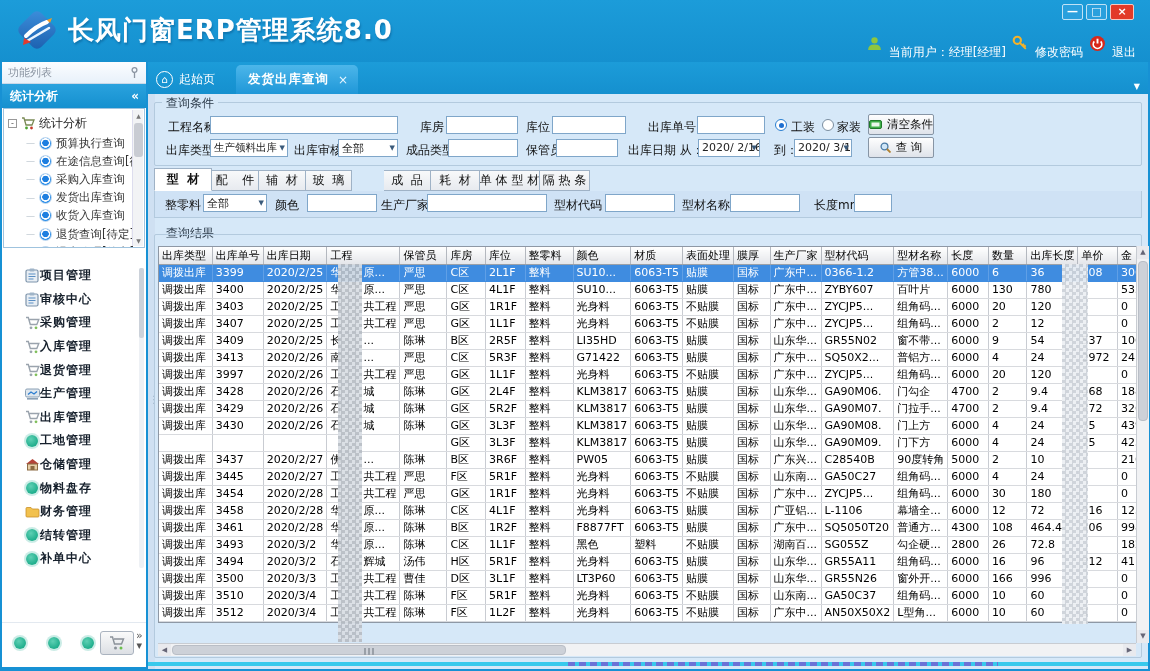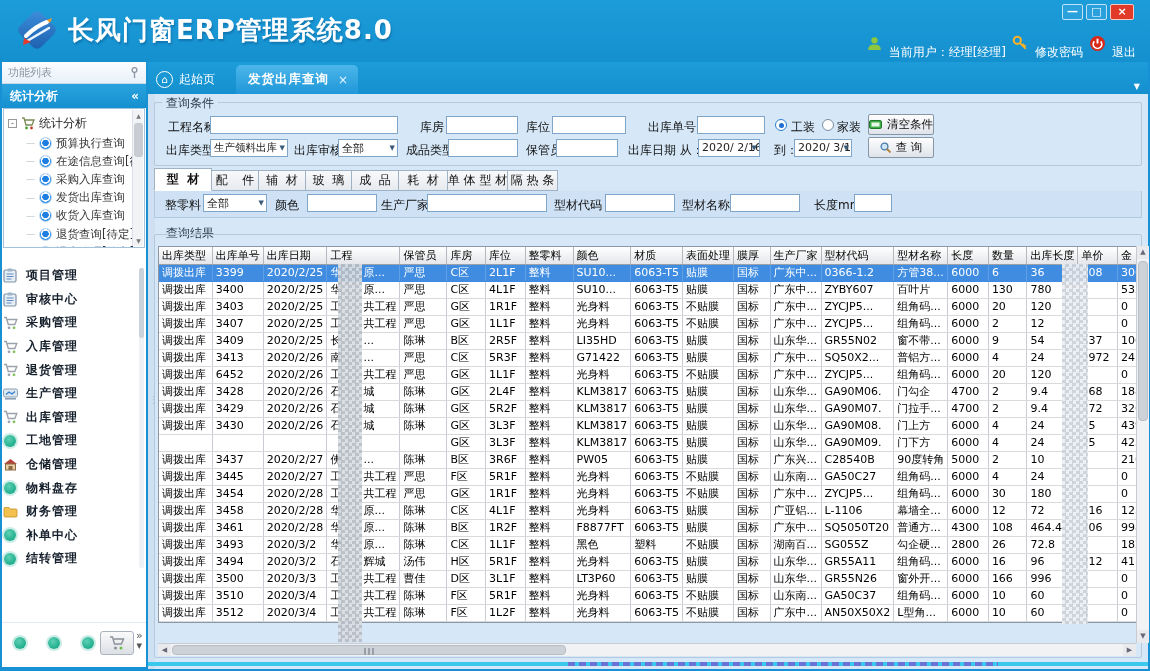--- a/index.html
+++ b/index.html
@@ -30,21 +30,21 @@
   .tree-root { position:absolute; left:4px; top:5px; height:18px; display:flex; align-items:center; gap:4px; font-size:12px; color:#222; white-space:nowrap; }
   .expander { width:9px; height:9px; border:1px solid #999; background:#fff; font-size:8px; line-height:7px; text-align:center; color:#555; }
   .tree-items { position:absolute; left:22px; top:25px; }
   .tree-item { height:18.2px; display:flex; align-items:center; gap:5px; font-size:11.5px; color:#333; white-space:nowrap; }
   .dash { color:#b9c4cd; font-size:9px; }
   .bluedot { width:11px; height:11px; border-radius:50%; background:radial-gradient(circle at 50% 45%, #1e7fe0 0 3px, #fff 3.5px 4.5px, #2e8fe8 5px); box-shadow:0 0 0 1px #bcd6ef; flex:0 0 auto; }
   .tree-vscroll { position:absolute; right:1px; top:1px; width:11px; height:136px; background:#f2f3f5; border-left:1px solid #dde; }
   .tree-vscroll .thumb { position:absolute; left:1px; top:13px; width:9px; height:34px; background:#c9ccd3; border-radius:3px; }
   .tree-vscroll .ar { position:absolute; left:0; width:11px; height:11px; font-size:6px; color:#777; text-align:center; line-height:11px; }
   .menu { position:absolute; left:0; top:202px; width:144px; }
-  .menu-item { height:23.6px; display:flex; align-items:center; gap:8px; cursor:default; }
+  .menu-item { height:23.6px; display:flex; align-items:center; padding-left:22px; gap:0; cursor:default; }
   .menu-item .lbl { font-size:12px; font-weight:bold; color:#16202c; letter-spacing:1px; white-space:nowrap; }
   .mi-ico { width:16px; height:16px; flex:0 0 auto; display:flex; align-items:center; justify-content:center; }
   .tealdot { width:12px; height:12px; border-radius:50%; background:radial-gradient(circle at 40% 35%, #5ed0b4, #1fae8c 70%); box-shadow:0 0 0 2px rgba(46,179,155,.25); }
   .menu-scroll { position:absolute; right:2px; top:206px; width:5px; height:300px; background:#eef1f5; border-radius:2px; }
   .menu-scroll .thumb { position:absolute; left:0; top:0; width:5px; height:70px; background:#ccd2da; border-radius:2px; }
   .side-bottom { position:absolute; left:0; top:560px; width:144px; height:42px; border-top:1px solid #e3e9f0; }
   .sb-dot { position:absolute; top:14px; }
   .sb-btn { position:absolute; left:98px; top:8px; width:34px; height:24px; background:linear-gradient(#fafafa,#dcdfe4); border:1px solid #aab3bf; border-radius:3px; display:flex; align-items:center; justify-content:center; }
   .sb-more { position:absolute; left:134px; top:8px; color:#555; font-size:11px; line-height:10px; text-align:center; }
 
@@ -310,27 +310,27 @@
             <svg width="15" height="12" viewBox="0 0 15 12">
               <path d="M1 2.5 q0-1 1-1 h4 l1.4 1.5 H13 q1 0 1 1 V10 q0 1 -1 1 H2 q-1 0 -1 -1 Z" fill="#f2c14e" stroke="#c9912a" stroke-width="0.8"></path>
             </svg>
           </span>
           <span class="lbl">财务管理</span>
         </div>
         <div class="menu-item">
           <span class="mi-ico">
             <span class="tealdot"></span>
           </span>
+          <span class="lbl">结转管理</span>
+        </div>
+        <div class="menu-item">
+          <span class="mi-ico">
+            <span class="tealdot"></span>
+          </span>
           <span class="lbl">补单中心</span>
-        </div>
-        <div class="menu-item">
-          <span class="mi-ico">
-            <span class="tealdot"></span>
-          </span>
-          <span class="lbl">结转管理</span>
         </div>
       </div>
     <div class="menu-scroll">
         <div class="thumb"></div>
       </div>
     <div class="side-bottom">
       <span class="sb-dot tealdot" style="left:12px"></span>
       <span class="sb-dot tealdot" style="left:46px"></span>
       <span class="sb-dot tealdot" style="left:80px"></span>
       <span class="sb-btn">
@@ -401,21 +401,21 @@
             <path d="M7 7 L10.5 10.5" stroke="#b08030" stroke-width="1.8"></path>
           </svg>
         <span>查  询</span>
       </div>
 
       <div class="mattabs" id="mattabs">
           <div class="mattab active" style="width: 58px;">型  材</div>
           <div class="mattab" style="width: 47px; font-family: Liberation Mono, monospace;">配  件</div>
           <div class="mattab" style="width: 47px;">辅  材</div>
           <div class="mattab" style="width: 46px;">玻  璃</div>
-          <div class="mattab" style="width: 47px;">成  品</div>
+          <div class="mattab" style="width: 47px; margin-left: 32px;">成  品</div>
           <div class="mattab" style="width: 49px;">耗  材</div>
           <div class="mattab" style="width: 60px;">单 体 型 材</div>
           <div class="mattab" style="width: 50px;">隔 热 条</div>
         </div>
       <div class="filterrow"></div>
       <div class="flabel" style="left:17px; top:103px;">整零料</div>
       <div class="fselect" style="left:55px; top:100px; width:64px;">全部</div>
       <div class="flabel" style="left:127px; top:103px;">颜色</div>
       <div class="finput" style="left:159px; top:100px; width:70px;"></div>
       <div class="flabel" style="left:233px; top:103px;">生产厂家</div>
@@ -606,21 +606,21 @@
                 <td>SQ50X2...</td>
                 <td>普铝方...</td>
                 <td>6000</td>
                 <td>4</td>
                 <td>24</td>
                 <td class="r">2972</td>
                 <td>241</td>
               </tr>
               <tr>
                 <td>调拨出库</td>
-                <td>6452</td>
+                <td>3997</td>
                 <td>2020/2/26</td>
                 <td>工　　共工程</td>
                 <td>严思</td>
                 <td>G区</td>
                 <td>1L1F</td>
                 <td>整料</td>
                 <td>光身料</td>
                 <td>6063-T5</td>
                 <td>不贴膜</td>
                 <td>国标</td>

